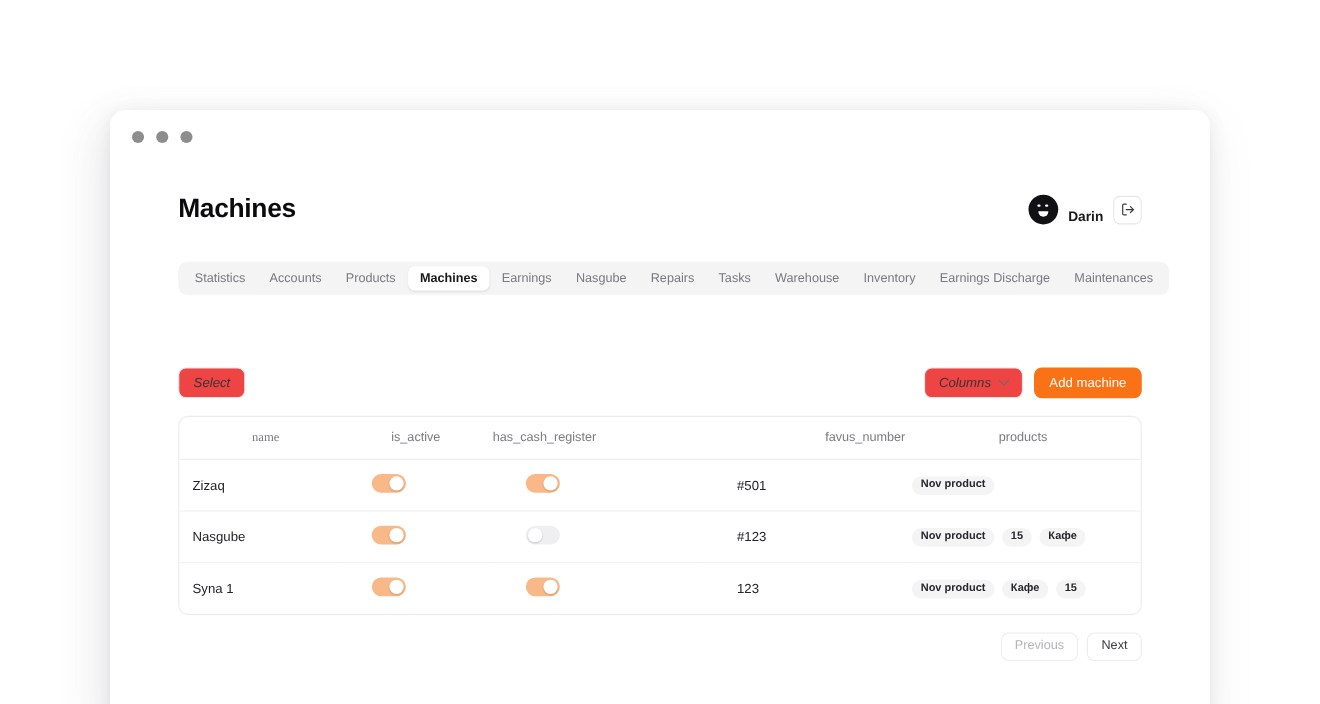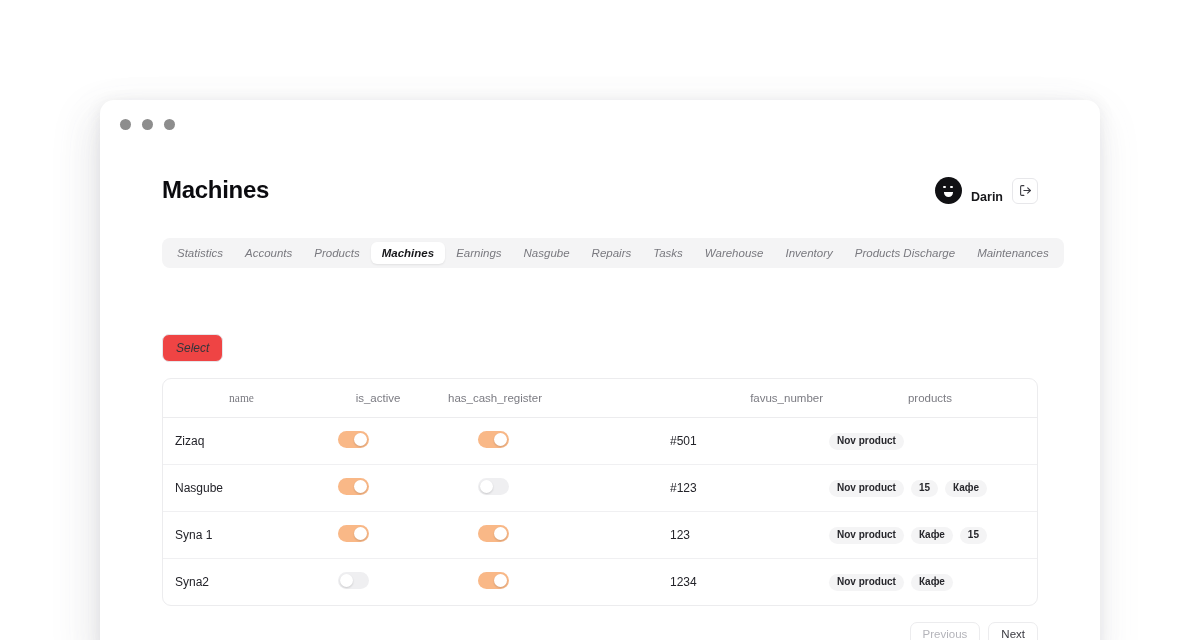--- a/index.html
+++ b/index.html
@@ -123,21 +123,20 @@
     padding: 4px;
     gap: 0;
   }
   .tab {
     font-size: 11.5px;
     color: #79797f;
     padding: 5px 11px;
     border-radius: 6px;
     white-space: nowrap;
     cursor: pointer;
-    font-style: italic;
   }
   .tab.active {
     background: #ffffff;
     color: #18181b;
     font-weight: bold;
     box-shadow: 0 1px 2px rgba(0,0,0,0.08);
   }
 
   
   .toolbar {
@@ -325,26 +324,33 @@
       <div class="tab">Statistics</div>
       <div class="tab">Accounts</div>
       <div class="tab">Products</div>
       <div class="tab active">Machines</div>
       <div class="tab">Earnings</div>
       <div class="tab">Nasgube</div>
       <div class="tab">Repairs</div>
       <div class="tab">Tasks</div>
       <div class="tab">Warehouse</div>
       <div class="tab">Inventory</div>
-      <div class="tab">Products Discharge</div>
+      <div class="tab">Earnings Discharge</div>
       <div class="tab">Maintenances</div>
     </div>
 
     <div class="toolbar">
       <button class="btn-outline">Select</button>
+      <div class="toolbar-right">
+        <button class="btn-outline btn-columns">
+          <span>Columns</span>
+          <span class="chev"></span>
+        </button>
+        <button class="btn-primary">Add machine</button>
+      </div>
     </div>
 
     <div class="table-wrap">
       <table>
         <thead>
           <tr>
             <th class="col-name">name</th>
             <th class="col-active">is_active</th>
             <th class="col-cash">has_cash_register</th>
             <th class="col-favus">favus_number</th>
@@ -398,36 +404,20 @@
             <td class="col-favus">123</td>
             <td class="col-products">
               <div class="badges">
                 <span class="badge">Nov product</span>
                 <span class="badge">Кафе</span>
                 <span class="badge">15</span>
               </div>
             </td>
           </tr>
 
-          <tr>
-            <td class="col-name">Syna2</td>
-            <td class="col-active">
-              <span class="toggle"><span class="knob"></span></span>
-            </td>
-            <td class="col-cash">
-              <span class="toggle on"><span class="knob"></span></span>
-            </td>
-            <td class="col-favus">1234</td>
-            <td class="col-products">
-              <div class="badges">
-                <span class="badge">Nov product</span>
-                <span class="badge">Кафе</span>
-              </div>
-            </td>
-          </tr>
 
         </tbody>
       </table>
     </div>
 
     <div class="pagination">
       <button class="page-btn disabled">Previous</button>
       <button class="page-btn">Next</button>
     </div>
 

